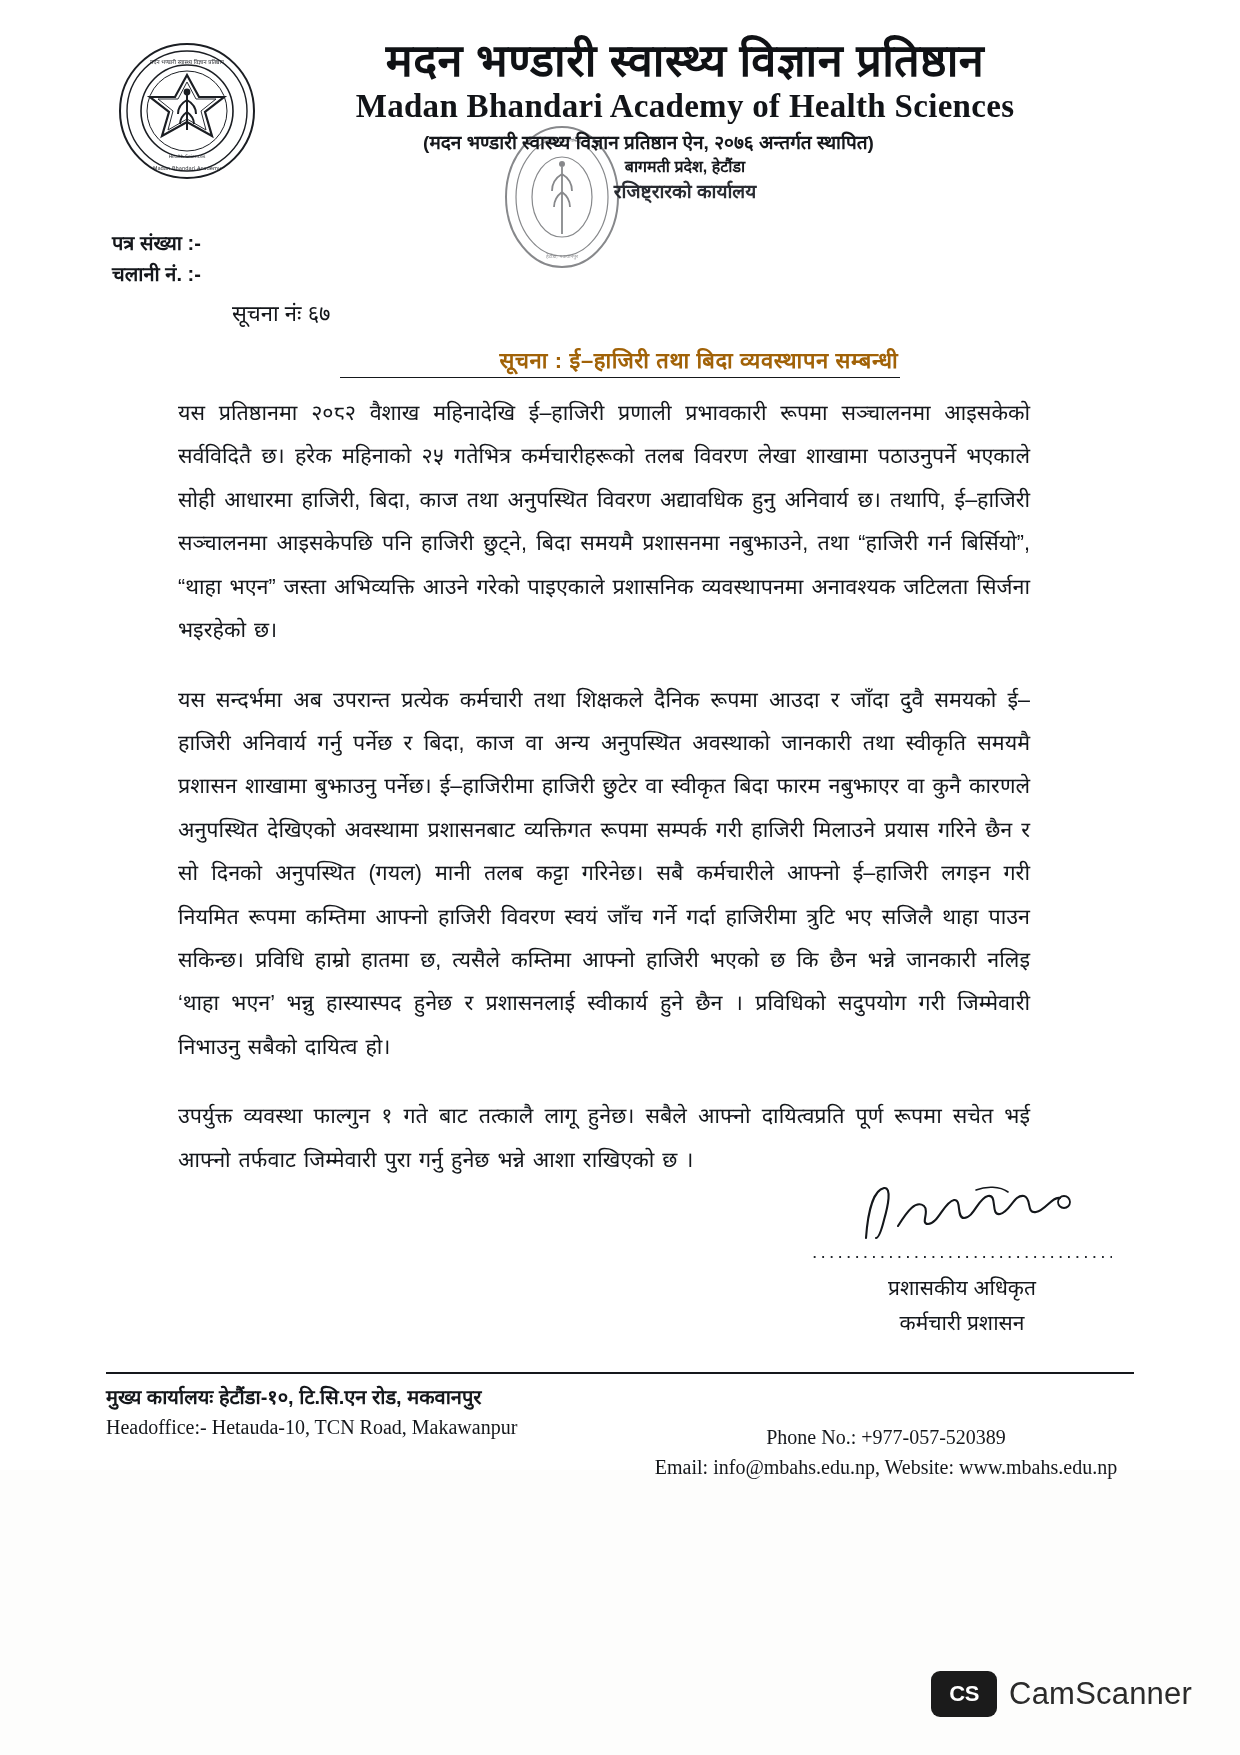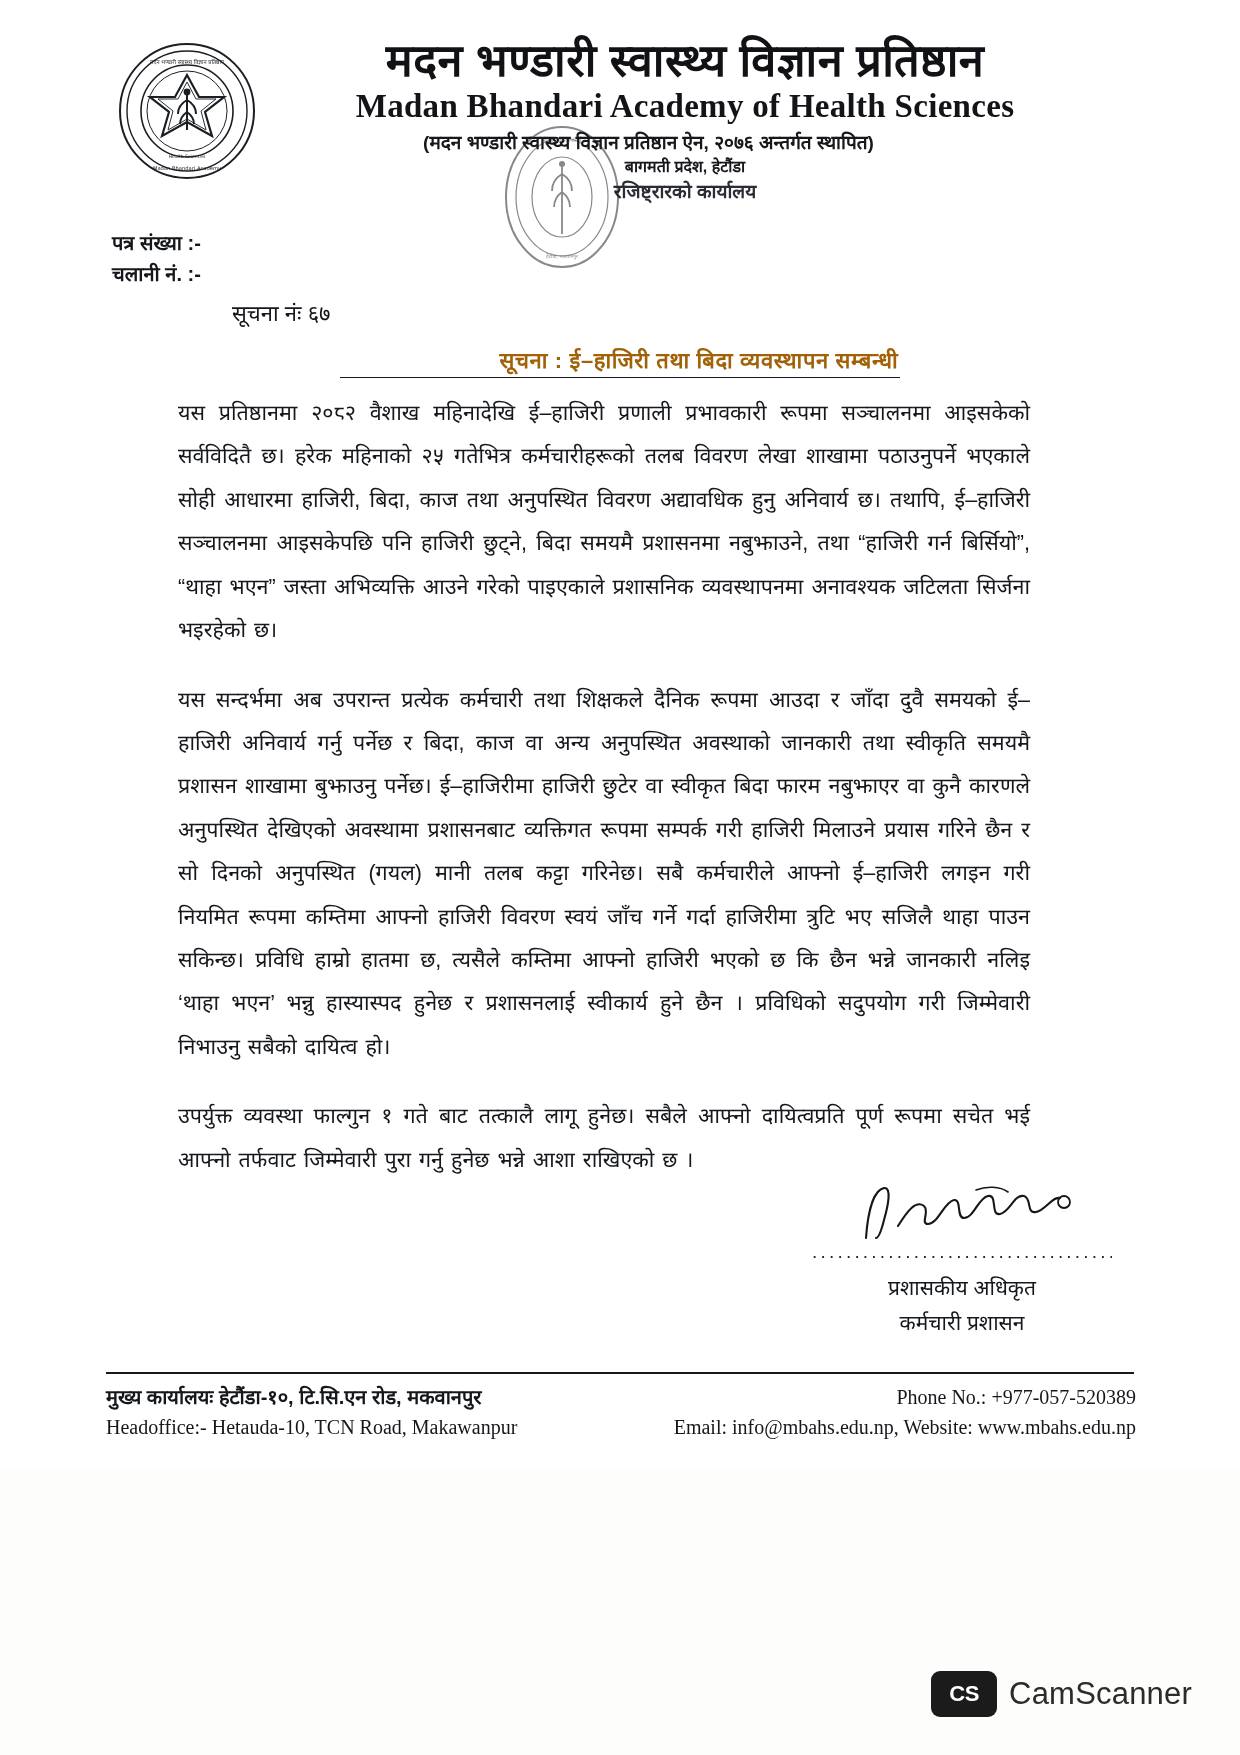--- a/index.html
+++ b/index.html
@@ -221,22 +221,23 @@
     width: 1030px;
     display: flex;
     justify-content: space-between;
     align-items: flex-start;
   }
   .footer-left {
     width: 500px;
   }
   .footer-right {
     width: 500px;
-    text-align: right;
+    text-align: center;
     padding-left: 22px;
+    margin-top: 40px;
   }
   .f-np {
     font-family: "Liberation Sans", "DejaVu Sans", sans-serif;
     font-size: 20px;
     font-weight: 700;
     line-height: 1.5;
     color: #14171b;
   }
   .f-en {
     font-family: "Liberation Serif", "DejaVu Serif", serif;

